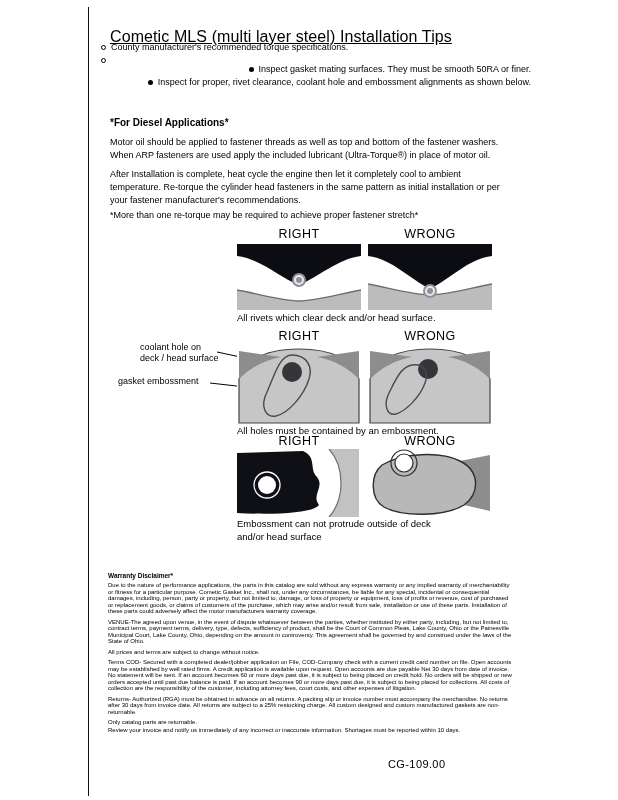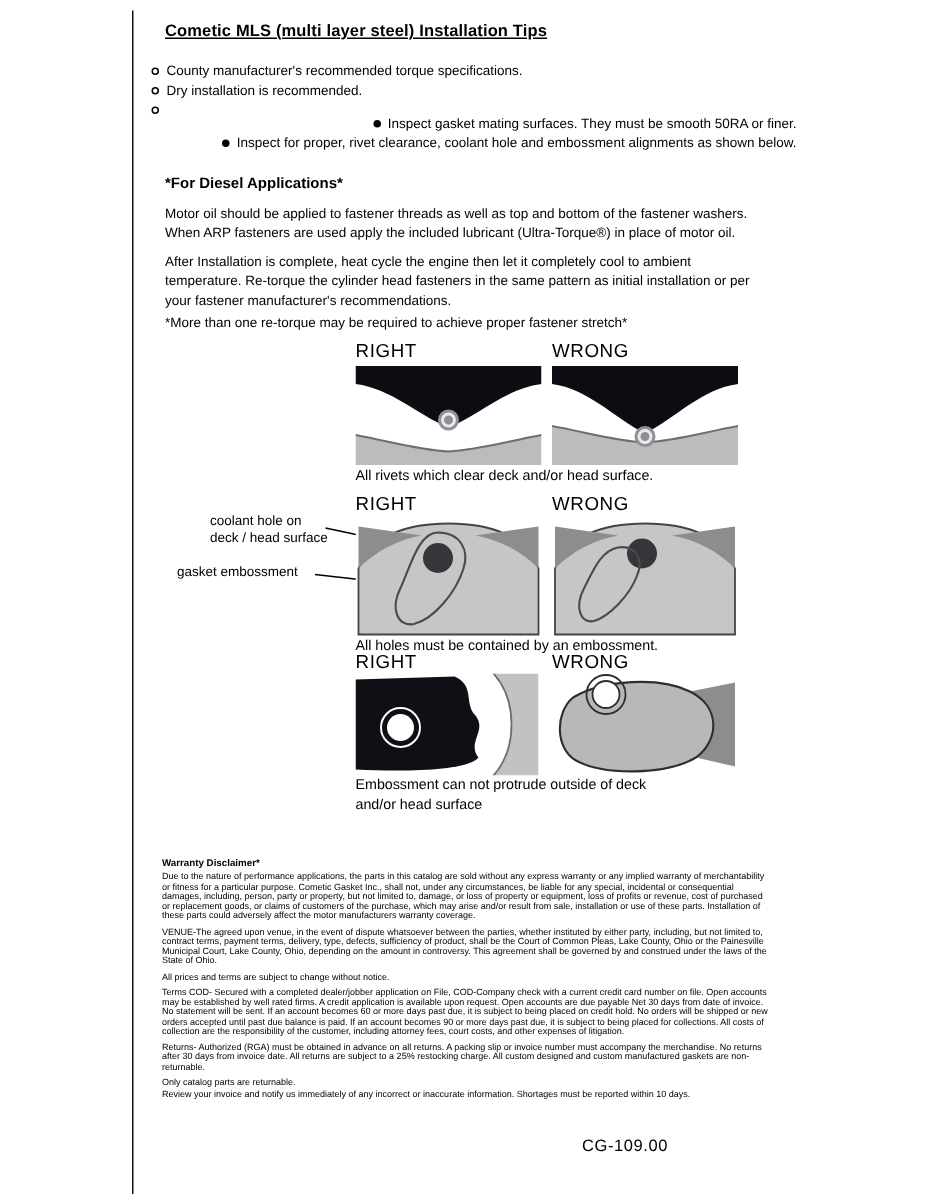--- a/index.html
+++ b/index.html
@@ -1,32 +1,32 @@
 <!DOCTYPE html>
 <html><head>
 <meta charset="utf-8">
 <style>
   html,body{margin:0;padding:0;}
   body{width:618px;height:800px;background:#ffffff;font-family:"Liberation Sans",sans-serif;color:#000;position:relative;overflow:hidden;}
   .page{position:absolute;left:0;top:0;width:618px;height:800px;background:#fff;}
   .abs{position:absolute;}
   .left-rule{position:absolute;left:88px;top:7px;width:1px;height:789px;background:#111;}
-  .title{left:110px;top:15px;font-size:11px;font-weight:bold;text-decoration:underline;margin:0;letter-spacing:.1px;}
+  .title{left:110px;top:28px;font-size:16px;font-weight:normal;text-decoration:underline;margin:0;letter-spacing:.1px;}
   .tips{left:101px;top:41px;width:430px;font-size:9px;line-height:13px;}
   .brow{display:flex;align-items:flex-start;}
   .bul{flex:0 0 5px;width:5px;height:5px;border-radius:50%;margin:4px 5px 0 0;box-sizing:border-box;}
   .open{border:1px solid #000;}
   .filled{background:#000;}
   .sub{margin-left:16px;justify-content:flex-end;}
   .diesel-heading{left:110px;top:117px;font-size:10px;font-weight:bold;}
   .para{left:110px;width:402px;font-size:9px;line-height:13px;}
   .p1{top:136px;}
   .p2{top:168px;}
   .note{left:110px;top:210px;width:420px;font-size:9px;}
-  .dg-label{width:124px;font-size:12.5px;letter-spacing:.4px;}
+  .dg-label{width:124px;text-align:center;font-size:12.5px;letter-spacing:.4px;}
   .cap{left:237px;font-size:9.5px;}
   .cap3 div{line-height:12.5px;}
   .ann{font-size:9px;line-height:10.5px;}
   .disclaimer{left:108px;top:572px;width:404px;}
   .dh{font-size:6.5px;font-weight:bold;margin:0 0 3px 0;}
   .dp{font-size:6px;line-height:6.5px;margin:0 0 4px 0;text-align:left;}
   .tight{margin-bottom:1px;}
   .page-code{left:388px;top:758px;font-size:11px;letter-spacing:.4px;}
 </style>
 </head>
@@ -34,24 +34,20 @@
 
 <div class="page">
   <div class="left-rule"></div>
 
   <h1 class="abs title">Cometic MLS (multi layer steel) Installation Tips</h1>
 
   <div class="abs tips">
     <div class="brow">
       <span class="bul open"></span>
       <span>County manufacturer's recommended torque specifications.</span>
-    </div>
-    <div class="brow">
-      <span class="bul open"></span>
-      <span>Dry installation is recommended.</span>
     </div>
     <div class="brow">
       <span class="bul open"></span>
     </div>
     <div class="brow sub">
       <span class="bul filled"></span>
       <span>Inspect gasket mating surfaces.  They must be smooth 50RA or finer.</span>
     </div>
     <div class="brow sub">
       <span class="bul filled"></span>

